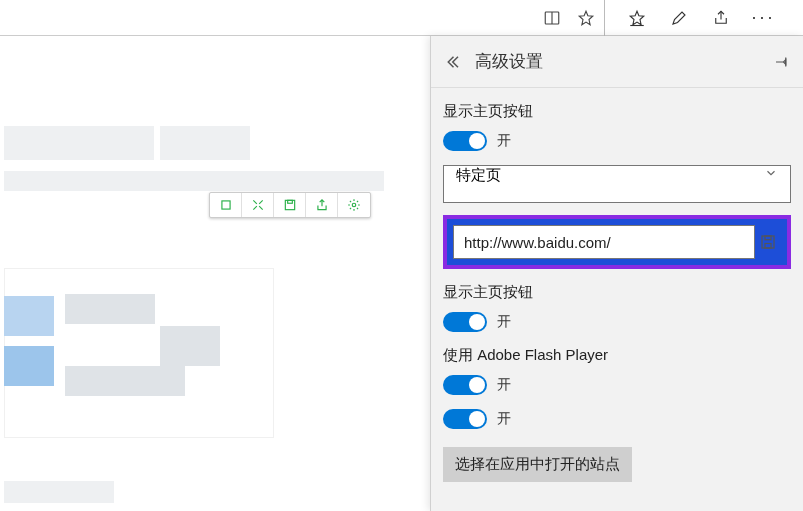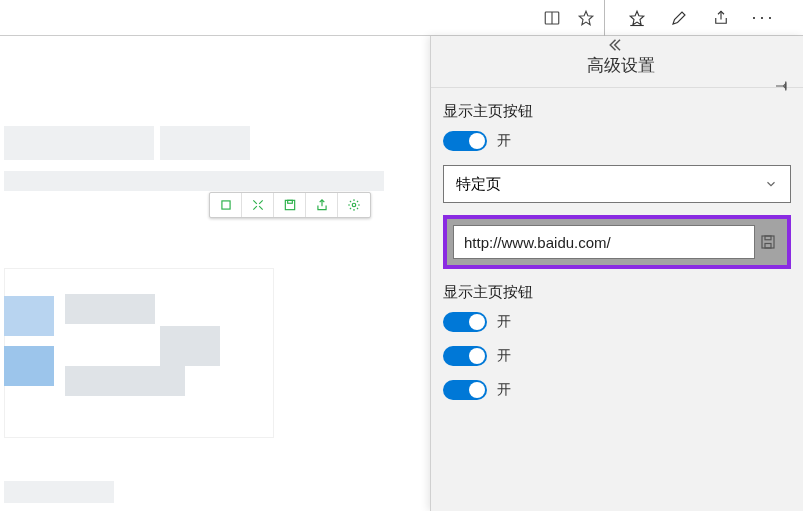--- a/index.html
+++ b/index.html
@@ -82,21 +82,20 @@
     background:#f2f2f2;
     border-left:1px solid #d0d0d0;
     box-shadow:-2px 0 8px rgba(0,0,0,.1);
   }
   .panel-head {
     height:52px;
     display:flex;
     align-items:center;
     padding:0 12px;
     border-bottom:1px solid #ddd;
-    flex-direction:column;
   }
   .panel-head .back {
     width:24px; text-align:center; font-size:18px; color:#555;
   }
   .panel-head .title { margin-left:8px; font-size:17px; color:#333; }
   .panel-head .pin { margin-left:auto; font-size:16px; color:#555; }
 
   .panel-body { padding:14px 12px 4px 12px; }
   .section-label { font-size:15px; color:#222; margin-bottom:10px; }
   .toggle-row { display:flex; align-items:center; gap:10px; margin-bottom:14px; }
@@ -108,33 +107,33 @@
     content:""; position:absolute; right:2px; top:2px;
     width:16px; height:16px; border-radius:50%; background:#fff;
   }
   .toggle-label { font-size:14px; color:#333; }
 
   .select-box {
     width:100%;
     height:38px;
     border:1px solid #767676;
     background:#fff;
-    display:flex; align-items:center; justify-content:space-between;
+    display:flex; align-items:flex-start; justify-content:space-between;
     padding:0 12px;
     font-size:15px;
     margin-bottom:12px;
   }
   .select-box .chev { color:#666; }
 
   .url-row {
     border:4px solid #8a2be2;
     padding:6px;
     display:flex; gap:0; align-items:center;
     margin-bottom:14px;
-    background:#a3a3a3;
+    background:#1d4ed8;
   }
   .url-input {
     flex:1;
     height:34px;
     border:1px solid #767676;
     background:#fff;
     padding:0 10px;
     font-size:15px;
     color:#222;
   }
@@ -281,25 +280,27 @@
           </svg>
       </div>
     </div>
 
     <div class="section-label">显示主页按钮</div>
     <div class="toggle-row">
       <div class="toggle"></div>
       <div class="toggle-label">开</div>
     </div>
 
+    <div class="section-label">使用 Adobe Flash Player</div>
     <div class="toggle-row">
       <div class="toggle"></div>
       <div class="toggle-label">开</div>
     </div>
 
     <div class="toggle-row">
       <div class="toggle"></div>
       <div class="toggle-label">开</div>
     </div>
 
+    <div class="choose-btn">选择在应用中打开的站点</div>
 
   </div>
 </div>
 
 </body></html>

